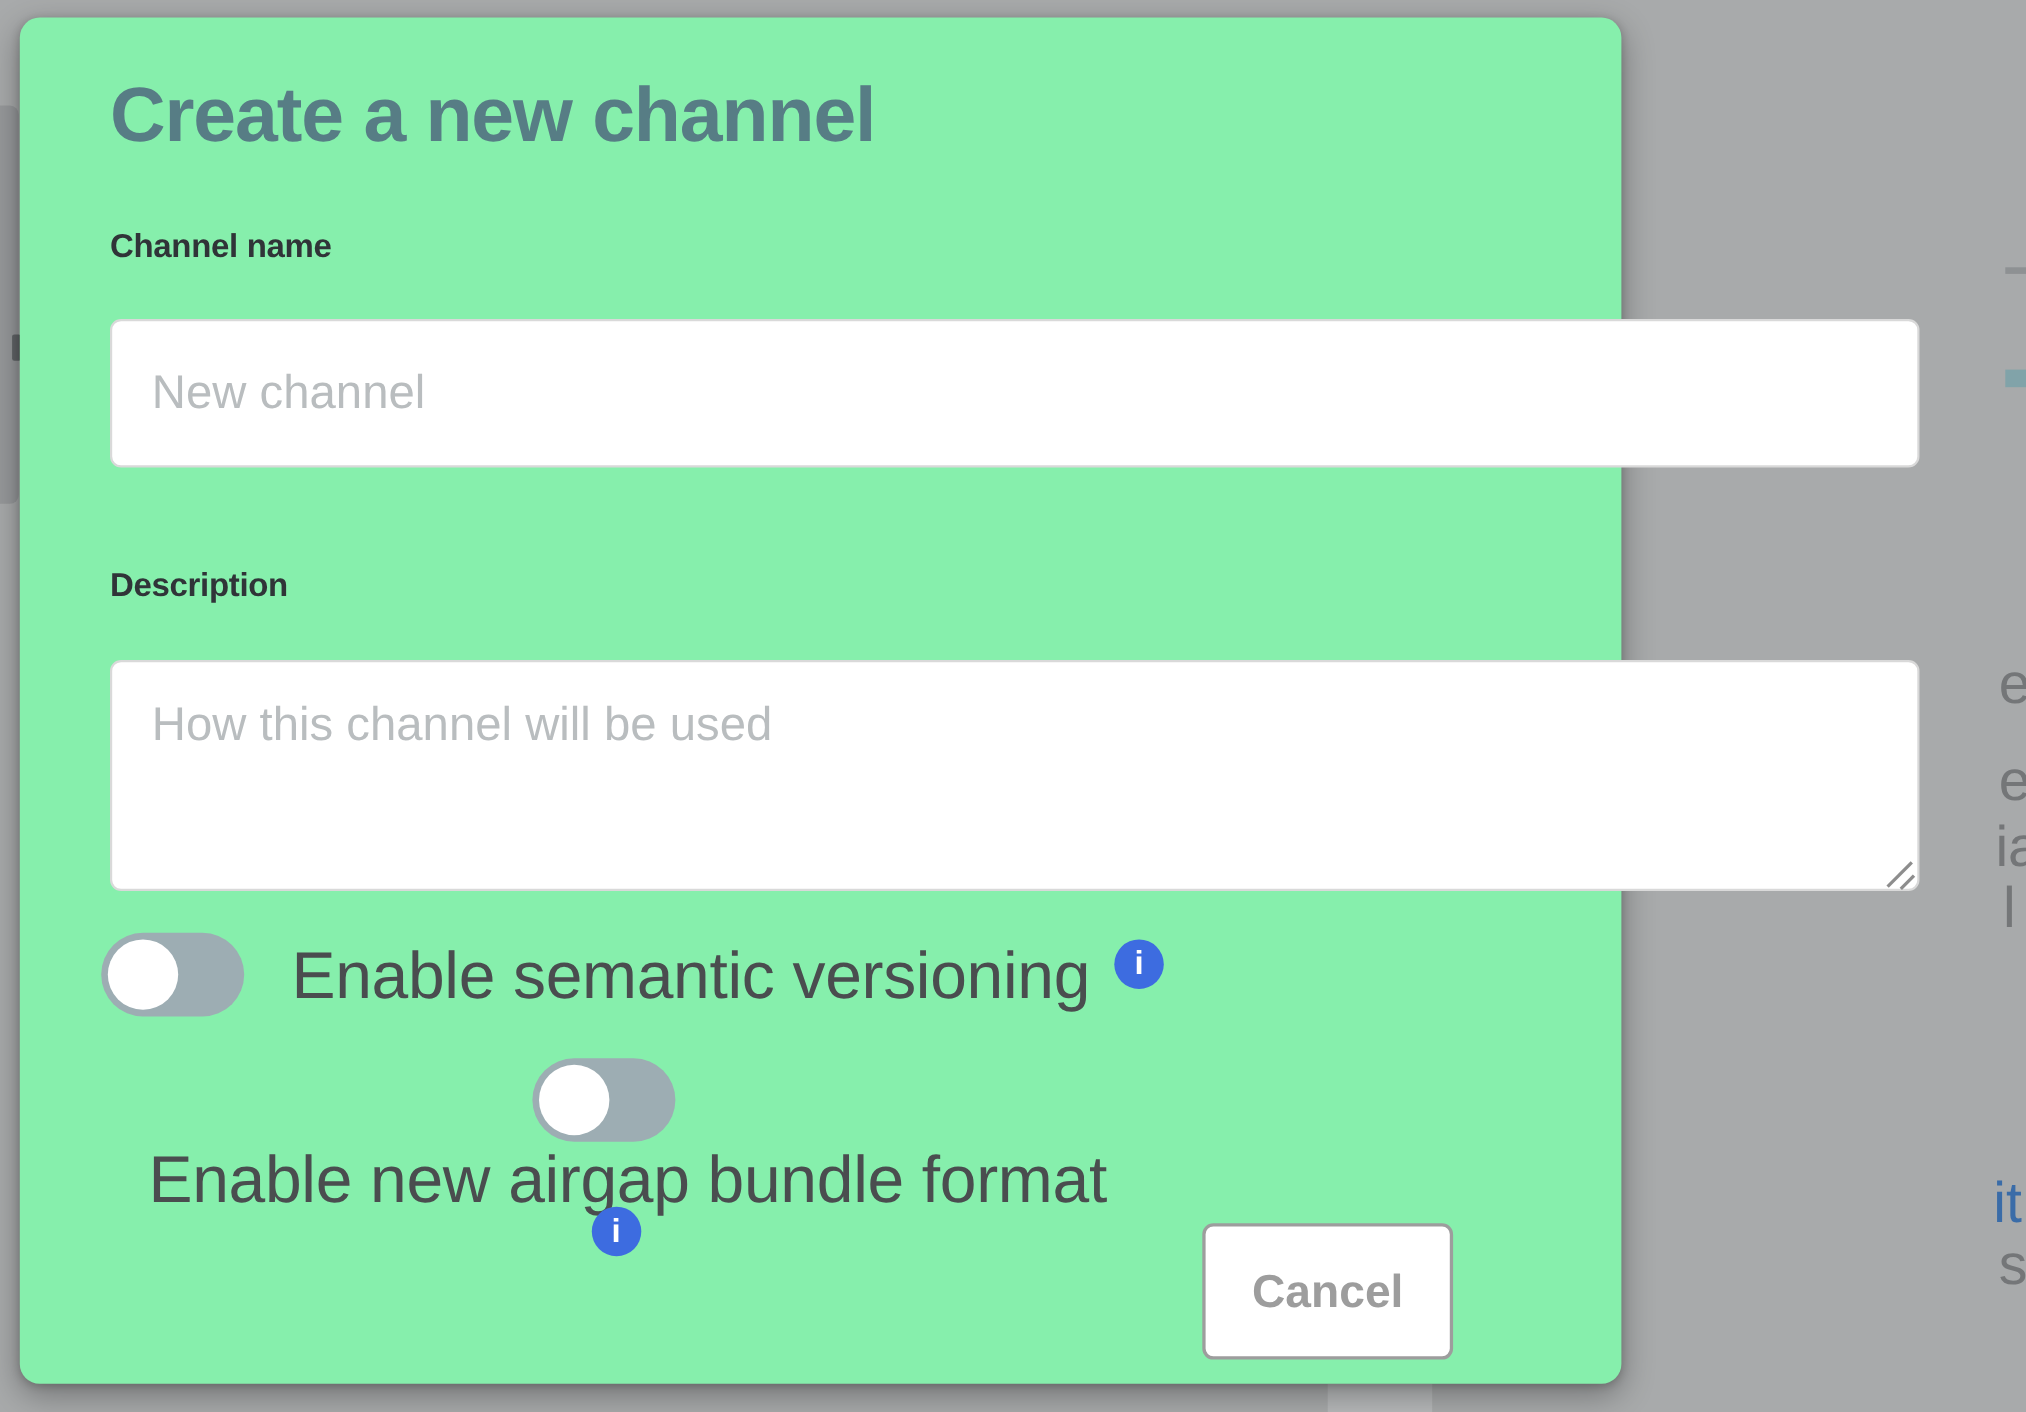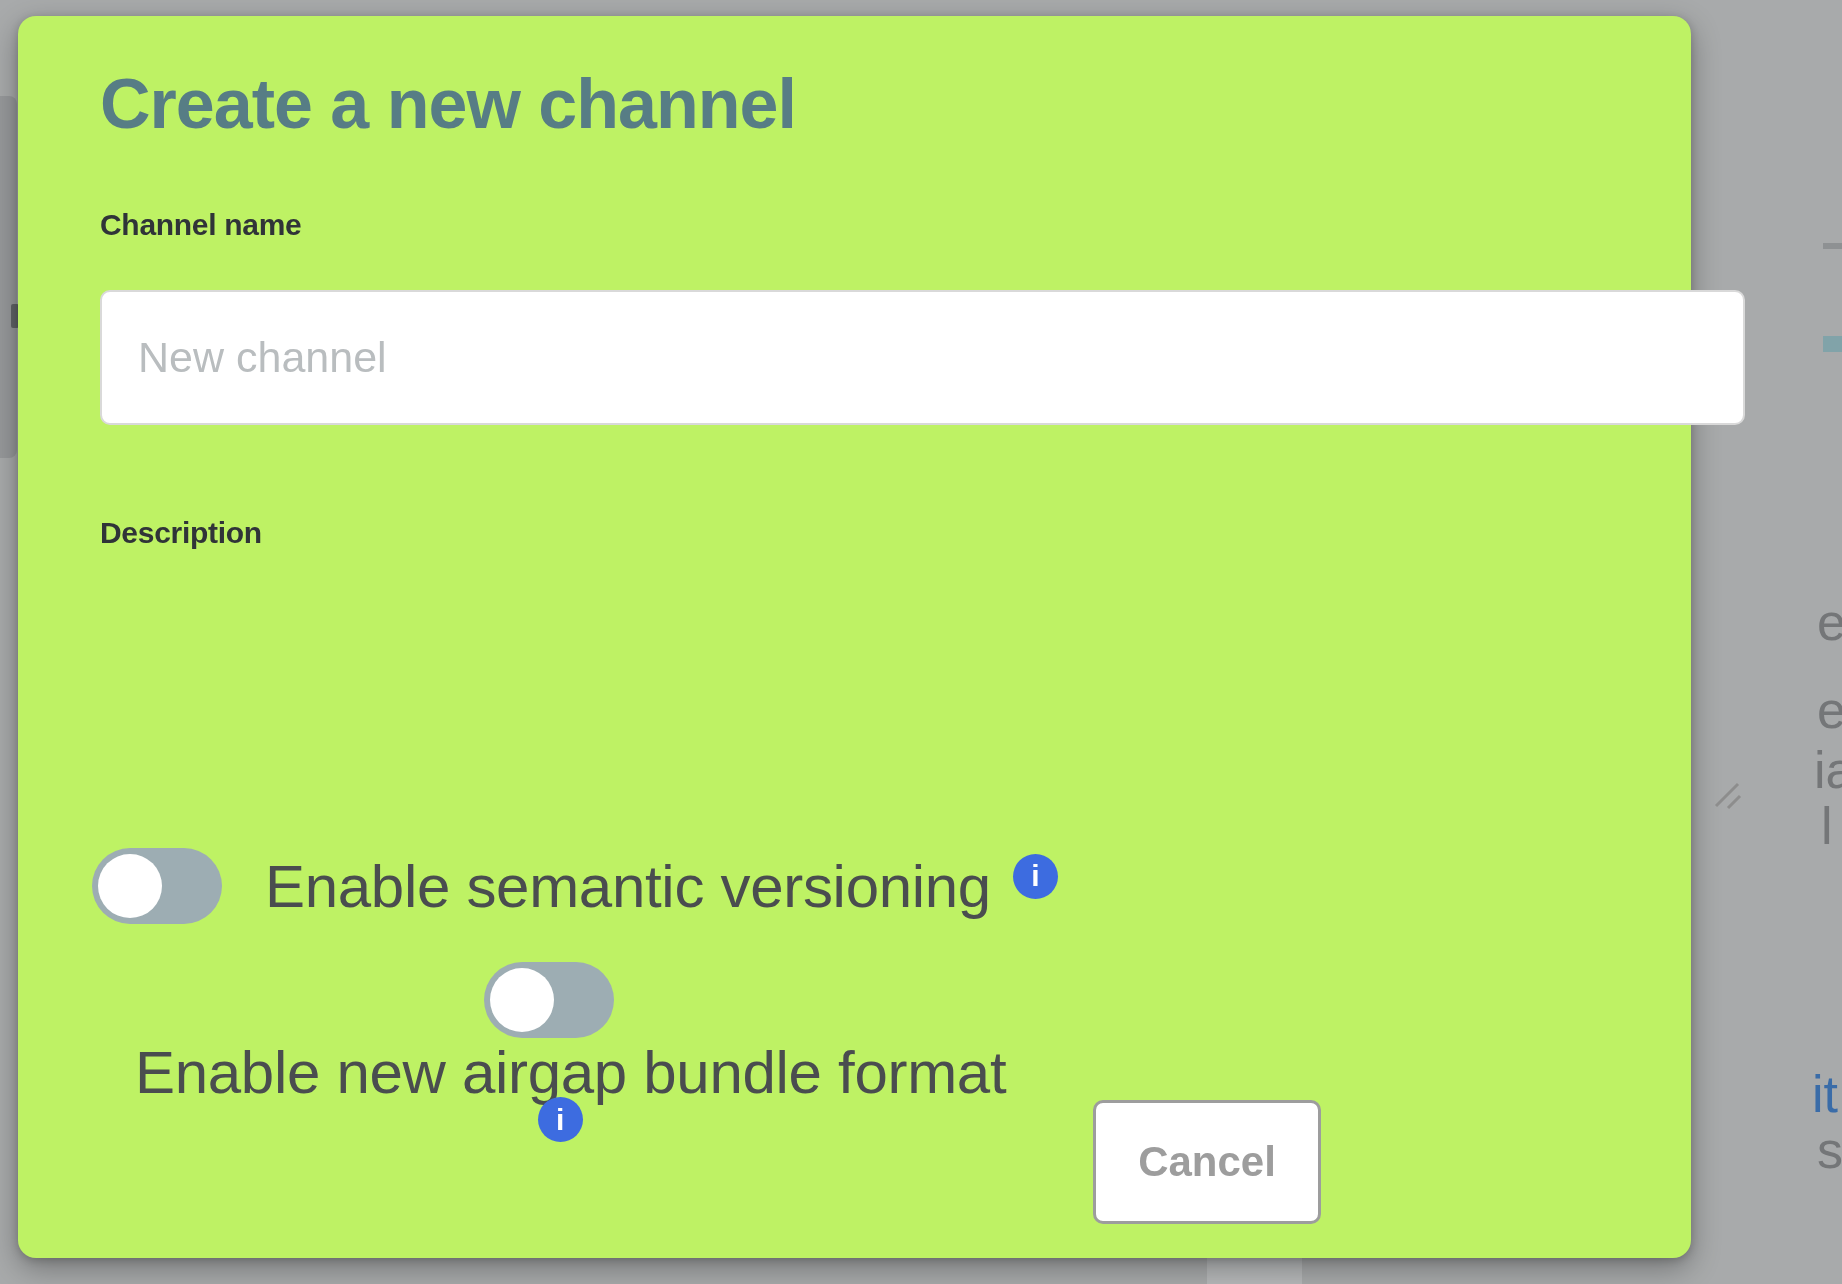--- a/index.html
+++ b/index.html
@@ -22,22 +22,22 @@
   .frag{position:absolute;color:#747678;font-size:52px;white-space:nowrap;}
   .frag-e1{left:1817px;top:592px;}
   .frag-e2{left:1817px;top:680px;}
   .frag-ia{left:1814px;top:740px;}
   .frag-l{left:1821px;top:796px;}
   .frag-link{left:1812px;top:1064px;color:#3a6ca8;}
   .frag-s{left:1817px;top:1120px;}
 
   
   .modal{
-    position:absolute;left:18px;top:16px;width:1673px;height:1242px;
-    background:#bef264;border-radius:18px;
+    position:absolute;left:18px;top:16px;width:1456px;height:1242px;
+    background:#86efac;border-radius:18px;
     box-shadow:0 10px 30px rgba(0,0,0,.32), 0 2px 8px rgba(0,0,0,.18);
   }
   .modal-title{
     position:absolute;left:82px;top:48px;
     font-size:70px;font-weight:bold;letter-spacing:-1px;
     color:#577d85;
   }
   .field-label{
     position:absolute;left:82px;
     font-size:30px;font-weight:bold;color:#303438;letter-spacing:-.3px;
@@ -84,21 +84,21 @@
 
   
   .btn{
     position:absolute;top:1084px;height:124px;box-sizing:border-box;
     border-radius:10px;font-family:inherit;
     font-size:42px;font-weight:bold;cursor:pointer;
     display:flex;align-items:center;justify-content:center;
   }
   .btn-cancel{
     left:1075px;width:228px;
-    background:#ffffff;border:3px solid #9d9d9d;color:#9d9d9d;
+    background:#ffffff;border:3px solid #9d9d9d;color:#9d9d9d;margin-top:12px;
   }
   .btn-create{
     left:1337px;width:390px;
     background:#68b3bb;border:3px solid #4e8f98;color:#ffffff;
   }
 </style>
 </head>
 <body>
 
 <div class="backdrop">
@@ -116,20 +116,21 @@
 </div>
 
 <div class="modal">
 
   <div class="modal-title">Create a new channel</div>
 
   <div class="field-label label-name">Channel name</div>
   <input class="text-input" type="text" placeholder="New channel" style="">
 
   <div class="field-label label-desc">Description</div>
+  <textarea class="text-area" placeholder="How this channel will be used" style=""></textarea>
   <div class="resize-handle">
     <svg width="30" height="30" viewBox="0 0 30 30">
       <line x1="4" y1="26" x2="26" y2="4" stroke="#8d8d8d" stroke-width="3"></line>
       <line x1="16" y1="28" x2="28" y2="16" stroke="#8d8d8d" stroke-width="3"></line>
     </svg>
   </div>
 
   <div class="toggle-row row-1">
     <div class="toggle">
       <div class="knob"></div>

